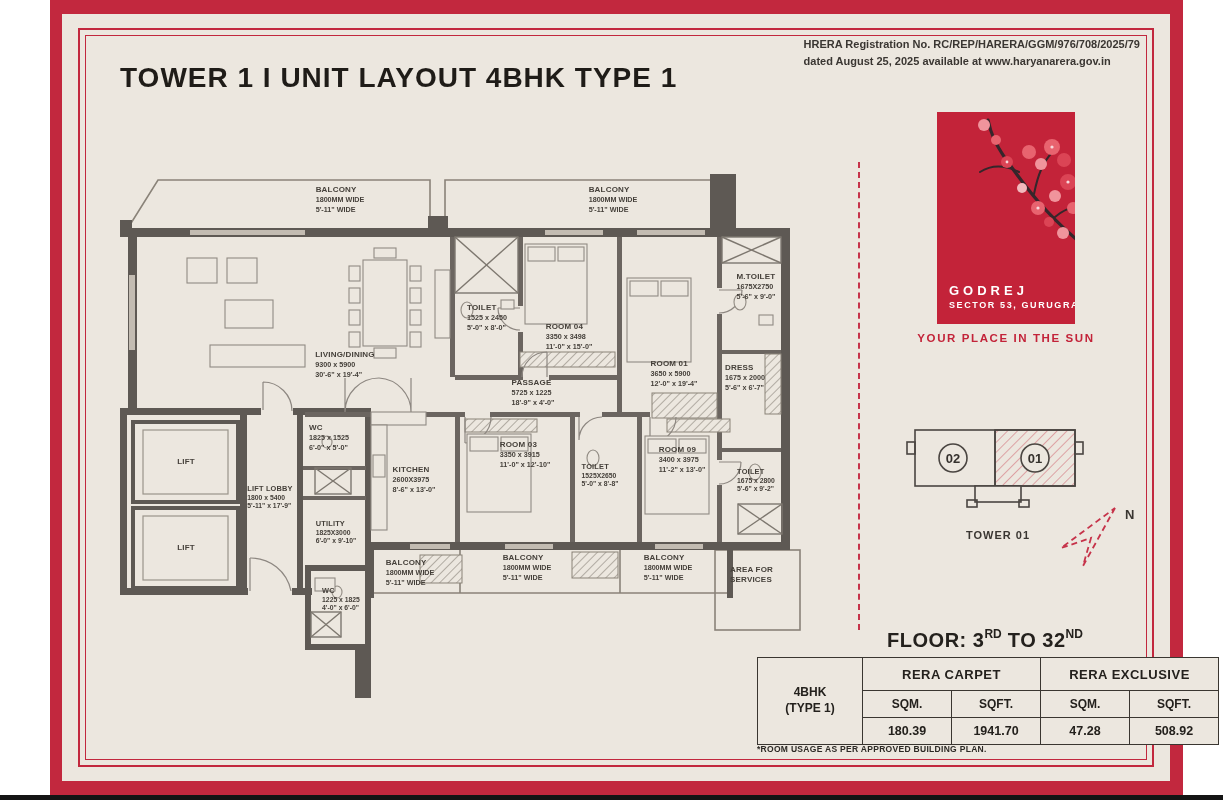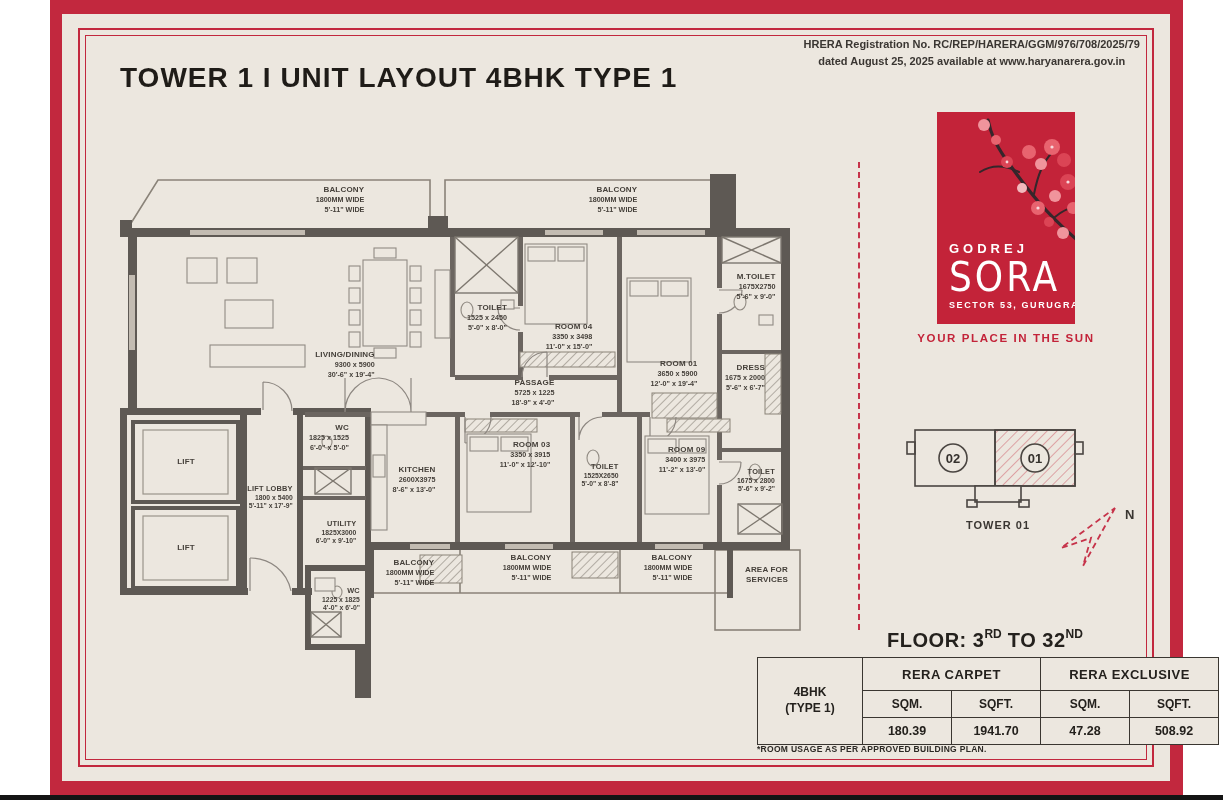--- a/index.html
+++ b/index.html
@@ -5,57 +5,57 @@
   html,body{margin:0;padding:0;background:#ffffff;width:1223px;height:800px;position:relative;
     font-family:"Liberation Sans", sans-serif;}
   .page{position:absolute;left:50px;top:0;width:1133px;height:795px;background:#c2283e;}
   .inner{position:absolute;left:12px;top:14px;right:13px;bottom:14px;background:#ece7df;}
   .frame-outer{position:absolute;left:16px;top:14px;right:16px;bottom:14px;border:2px solid #c2283e;}
   .frame-inner{position:absolute;left:5px;top:5px;right:5px;bottom:5px;border:1px solid #c2283e;}
   .bottom-bar{position:absolute;left:0;top:795px;width:1223px;height:5px;background:#141414;}
 
   .title{position:absolute;left:120px;top:62px;font-size:28px;font-weight:bold;color:#1f1c18;
     letter-spacing:1px;white-space:nowrap;}
-  .hrera{position:absolute;right:83px;top:36px;text-align:center;font-size:11px;font-weight:bold;
+  .hrera{position:absolute;right:83px;top:36px;text-align:left;font-size:11px;font-weight:bold;
     color:#3a3632;line-height:1.55;}
 
   
   .logo-card{position:absolute;left:937px;top:112px;width:138px;height:212px;background:#c32339;overflow:hidden;}
   .logo-text{position:absolute;left:12px;right:5px;bottom:14px;color:#ffffff;}
   .logo-brand{font-size:13px;font-weight:bold;letter-spacing:4px;}
   .logo-name{font-size:40px;font-weight:normal;letter-spacing:3px;line-height:1.05;
     font-family:"DejaVu Sans", sans-serif;font-stretch:condensed;}
   .logo-loc{font-size:9px;font-weight:bold;letter-spacing:1.6px;margin-top:2px;white-space:nowrap;}
   .tagline{position:absolute;left:1006px;top:332px;transform:translateX(-50%);font-size:11.5px;
     font-weight:bold;letter-spacing:1.6px;color:#c32339;white-space:nowrap;}
 
   
   .keyplan{position:absolute;left:903px;top:416px;width:190px;}
-  .keyplan-label{text-align:center;font-size:11px;font-weight:bold;color:#3a3632;letter-spacing:1px;margin-top:3px;}
+  .keyplan-label{text-align:center;font-size:11px;font-weight:bold;color:#3a3632;letter-spacing:1px;margin-top:13px;}
   .north{position:absolute;left:1053px;top:492px;width:95px;height:90px;}
 
   
   .dash-sep{position:absolute;left:858px;top:162px;height:468px;width:0;border-left:2px dashed #c6334a;}
 
   
   .floor-info{position:absolute;left:855px;top:628px;width:260px;text-align:center;font-size:20px;
     font-weight:bold;color:#24211d;letter-spacing:.5px;white-space:nowrap;}
   .floor-info sup{font-size:12px;position:relative;top:-1px;letter-spacing:0;}
   .area-table{position:absolute;left:757px;top:657px;border-collapse:collapse;background:#ece7df;}
   .area-table td{border:1.6px solid #3a3631;color:#24211d;text-align:center;padding:0 12px;margin-left:40px;}
   .area-table .unit-cell{width:80px;font-size:12px;font-weight:bold;line-height:1.3;}
   .area-table .grp{width:132px;height:32px;font-size:13px;font-weight:bold;letter-spacing:.5px;}
   .area-table .sub{height:26px;font-size:12px;font-weight:bold;width:64px;}
   .area-table .val{height:26px;font-size:12.5px;font-weight:600;}
   .footnote{position:absolute;left:757px;top:744px;font-size:8.5px;font-weight:bold;color:#2c2925;letter-spacing:.3px;}
 
   
   .plan{position:absolute;left:115px;top:160px;width:700px;height:560px;}
   .plan svg{position:absolute;left:0;top:0;}
-  .rlabel{position:absolute;transform:translate(-50%,-50%);text-align:right;color:#45403a;
+  .rlabel{position:absolute;transform:translate(-50%,-50%);text-align:left;color:#45403a;
     line-height:1.3;white-space:nowrap;z-index:5;}
   .rname{display:block;font-size:8px;font-weight:bold;letter-spacing:.2px;}
   .rdim{display:block;font-size:7.2px;font-weight:600;}
   .rlabel.wrap{white-space:normal;width:58px;}
 </style>
 </head>
 <body>
 
 <div class="page">
   <div class="inner">
@@ -391,21 +391,20 @@
       <circle cx="112" cy="110" r="5" fill="#db4455"></circle>
       <circle cx="126" cy="121" r="6" fill="#f0949c"></circle>
       <circle cx="115" cy="35" r="1.6" fill="#f7d9dc"></circle>
       <circle cx="131" cy="70" r="1.6" fill="#f7d9dc"></circle>
       <circle cx="101" cy="96" r="1.6" fill="#f7d9dc"></circle>
       <circle cx="70" cy="50" r="1.4" fill="#f7d9dc"></circle>
     </g>
   </svg>
   <div class="logo-text">
     <div class="logo-brand">GODREJ</div>
-    <div class="logo-name">SORA</div>
     <div class="logo-loc">SECTOR 53, GURUGRAM</div>
   </div>
 </div>
 <div class="tagline">YOUR PLACE IN THE SUN</div>
 
 <div class="keyplan">
   <svg width="190" height="96" viewBox="0 0 190 96">
     <defs>
       <pattern id="redhatch" width="7" height="7" patternUnits="userSpaceOnUse" patternTransform="rotate(45)">
         <rect width="7" height="7" fill="#ece7df"></rect>

